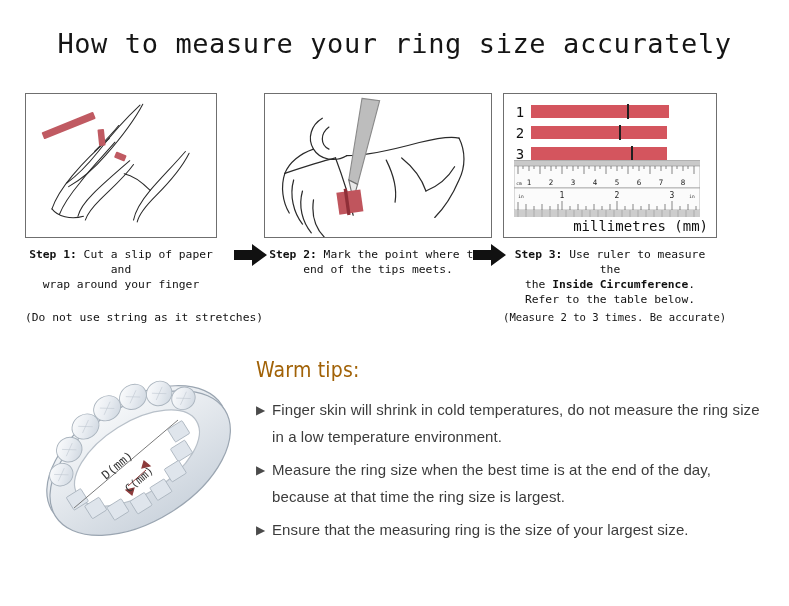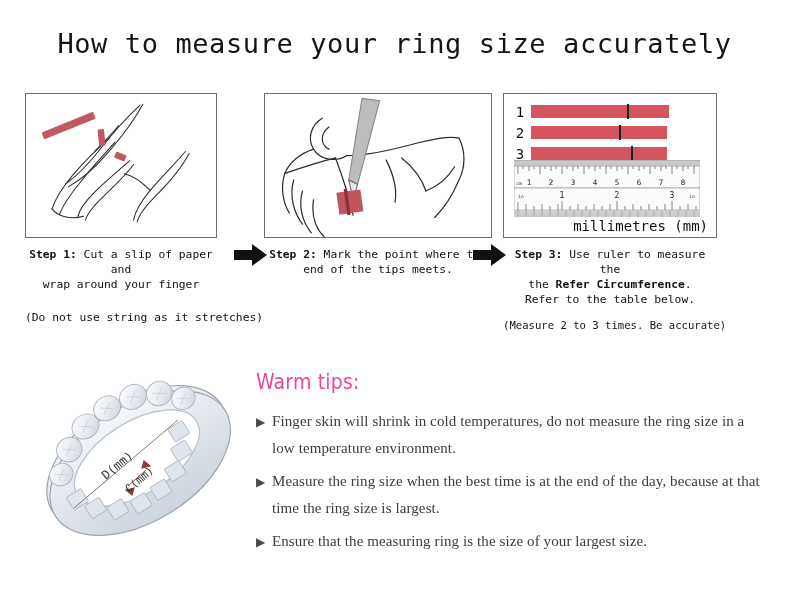--- a/index.html
+++ b/index.html
@@ -50,21 +50,21 @@
   .cap-l1{display:block;}
   .note{
     position:absolute;left:0;width:100%;
     top:218px;
     text-align:left;
     font-family:"DejaVu Sans Mono", monospace;
     font-size:11.3px;
     color:#111;
     white-space:nowrap;
   }
-  .s3 .note{font-size:10.6px;margin-top:8px;}
+  .s3 .note{font-size:10.6px;}
 
   
   .arrow{
     position:absolute;top:150px;
     width:34px;height:24px;
   }
   .arrow.a1{left:234px;}
   .arrow.a2{left:473px;}
 
   
@@ -95,37 +95,37 @@
   }
 
   
   .ruler{position:absolute;left:10px;top:66px;width:186px;}
 
   
   .ring-wrap{position:absolute;left:28px;top:358px;width:218px;height:200px;}
   .tips{position:absolute;left:256px;top:358px;width:505px;}
   .tips-title{
     font-family:"DejaVu Sans Condensed","DejaVu Sans",sans-serif;
-    font-size:21px;color:#ec4899;
-    margin:12px 0 14px 0;
+    font-size:21px;color:#a16207;
+    margin:0 0 14px 0;
     letter-spacing:.2px;
   }
   .tip{
     display:flex;
     margin-bottom:6px;
   }
   .tip .tri{
     flex:0 0 16px;
     color:#4a4a4a;
     font-size:12px;
     line-height:27px;
     padding-top:1px;
   }
   .tip .txt{
-    font-family:Liberation Serif, serif;
+    font-family:Liberation Sans, sans-serif;
     font-size:15px;
     line-height:27px;
     color:#3c3c3c;
     letter-spacing:.1px;
   }
 </style>
 </head>
 <body>
 
 <div class="page">
@@ -273,21 +273,21 @@
                      M164 50 V57 M172 50 V57 M180 50 V57"></path>
           </g>
         </svg>
 
         <div class="mmlabel">millimetres (mm)</div>
       </div>
 
       <div class="caption">
         <span class="cap-l1"><b>Step 3:</b>
         <span>Use ruler to measure the</span></span>
-        <span class="cap-l1">the <b>Refer Circumference</b>.</span>
+        <span class="cap-l1">the <b>Inside Circumference</b>.</span>
         <span>Refer to the table below.</span>
       </div>
       <div class="note">(Measure 2 to 3 times. Be accurate)</div>
     </div>
 
     <svg class="arrow a1" viewBox="0 0 34 24">
       <path d="M0 7 H18 V1 L33 12 L18 23 V17 H0 Z" fill="#111111"></path>
     </svg>
     <svg class="arrow a2" viewBox="0 0 34 24">
       <path d="M0 7 H18 V1 L33 12 L18 23 V17 H0 Z" fill="#111111"></path>

